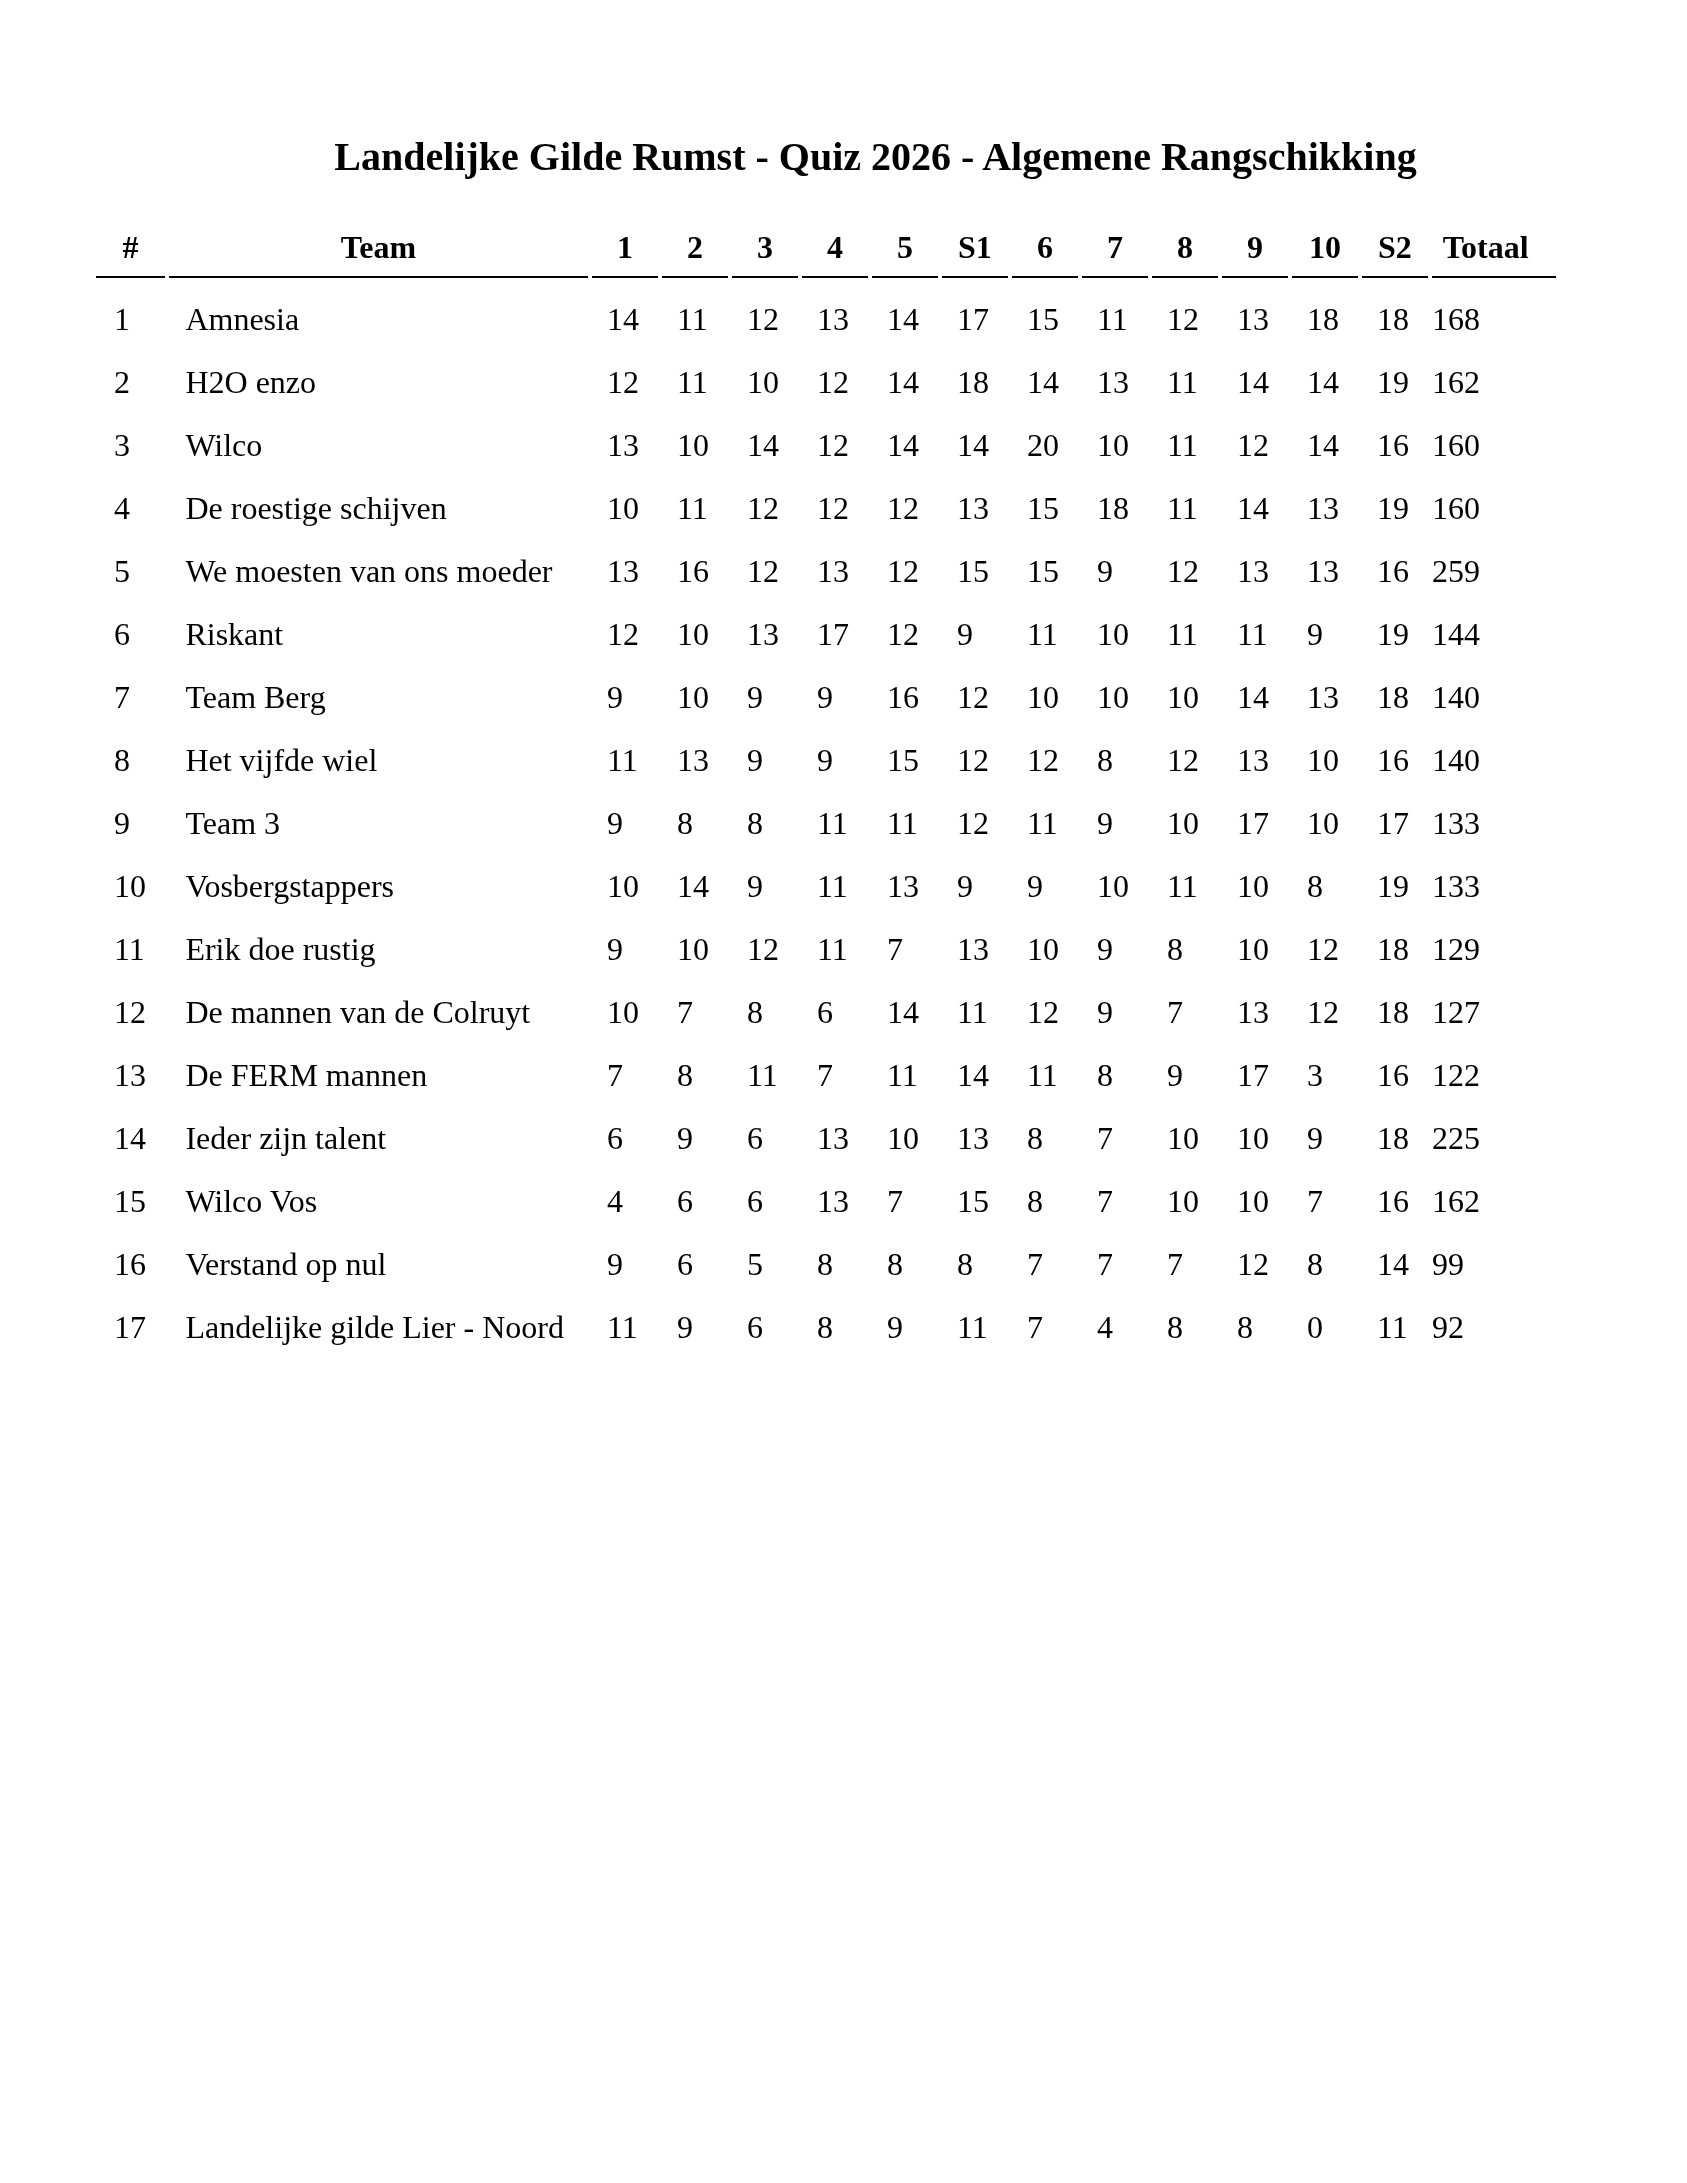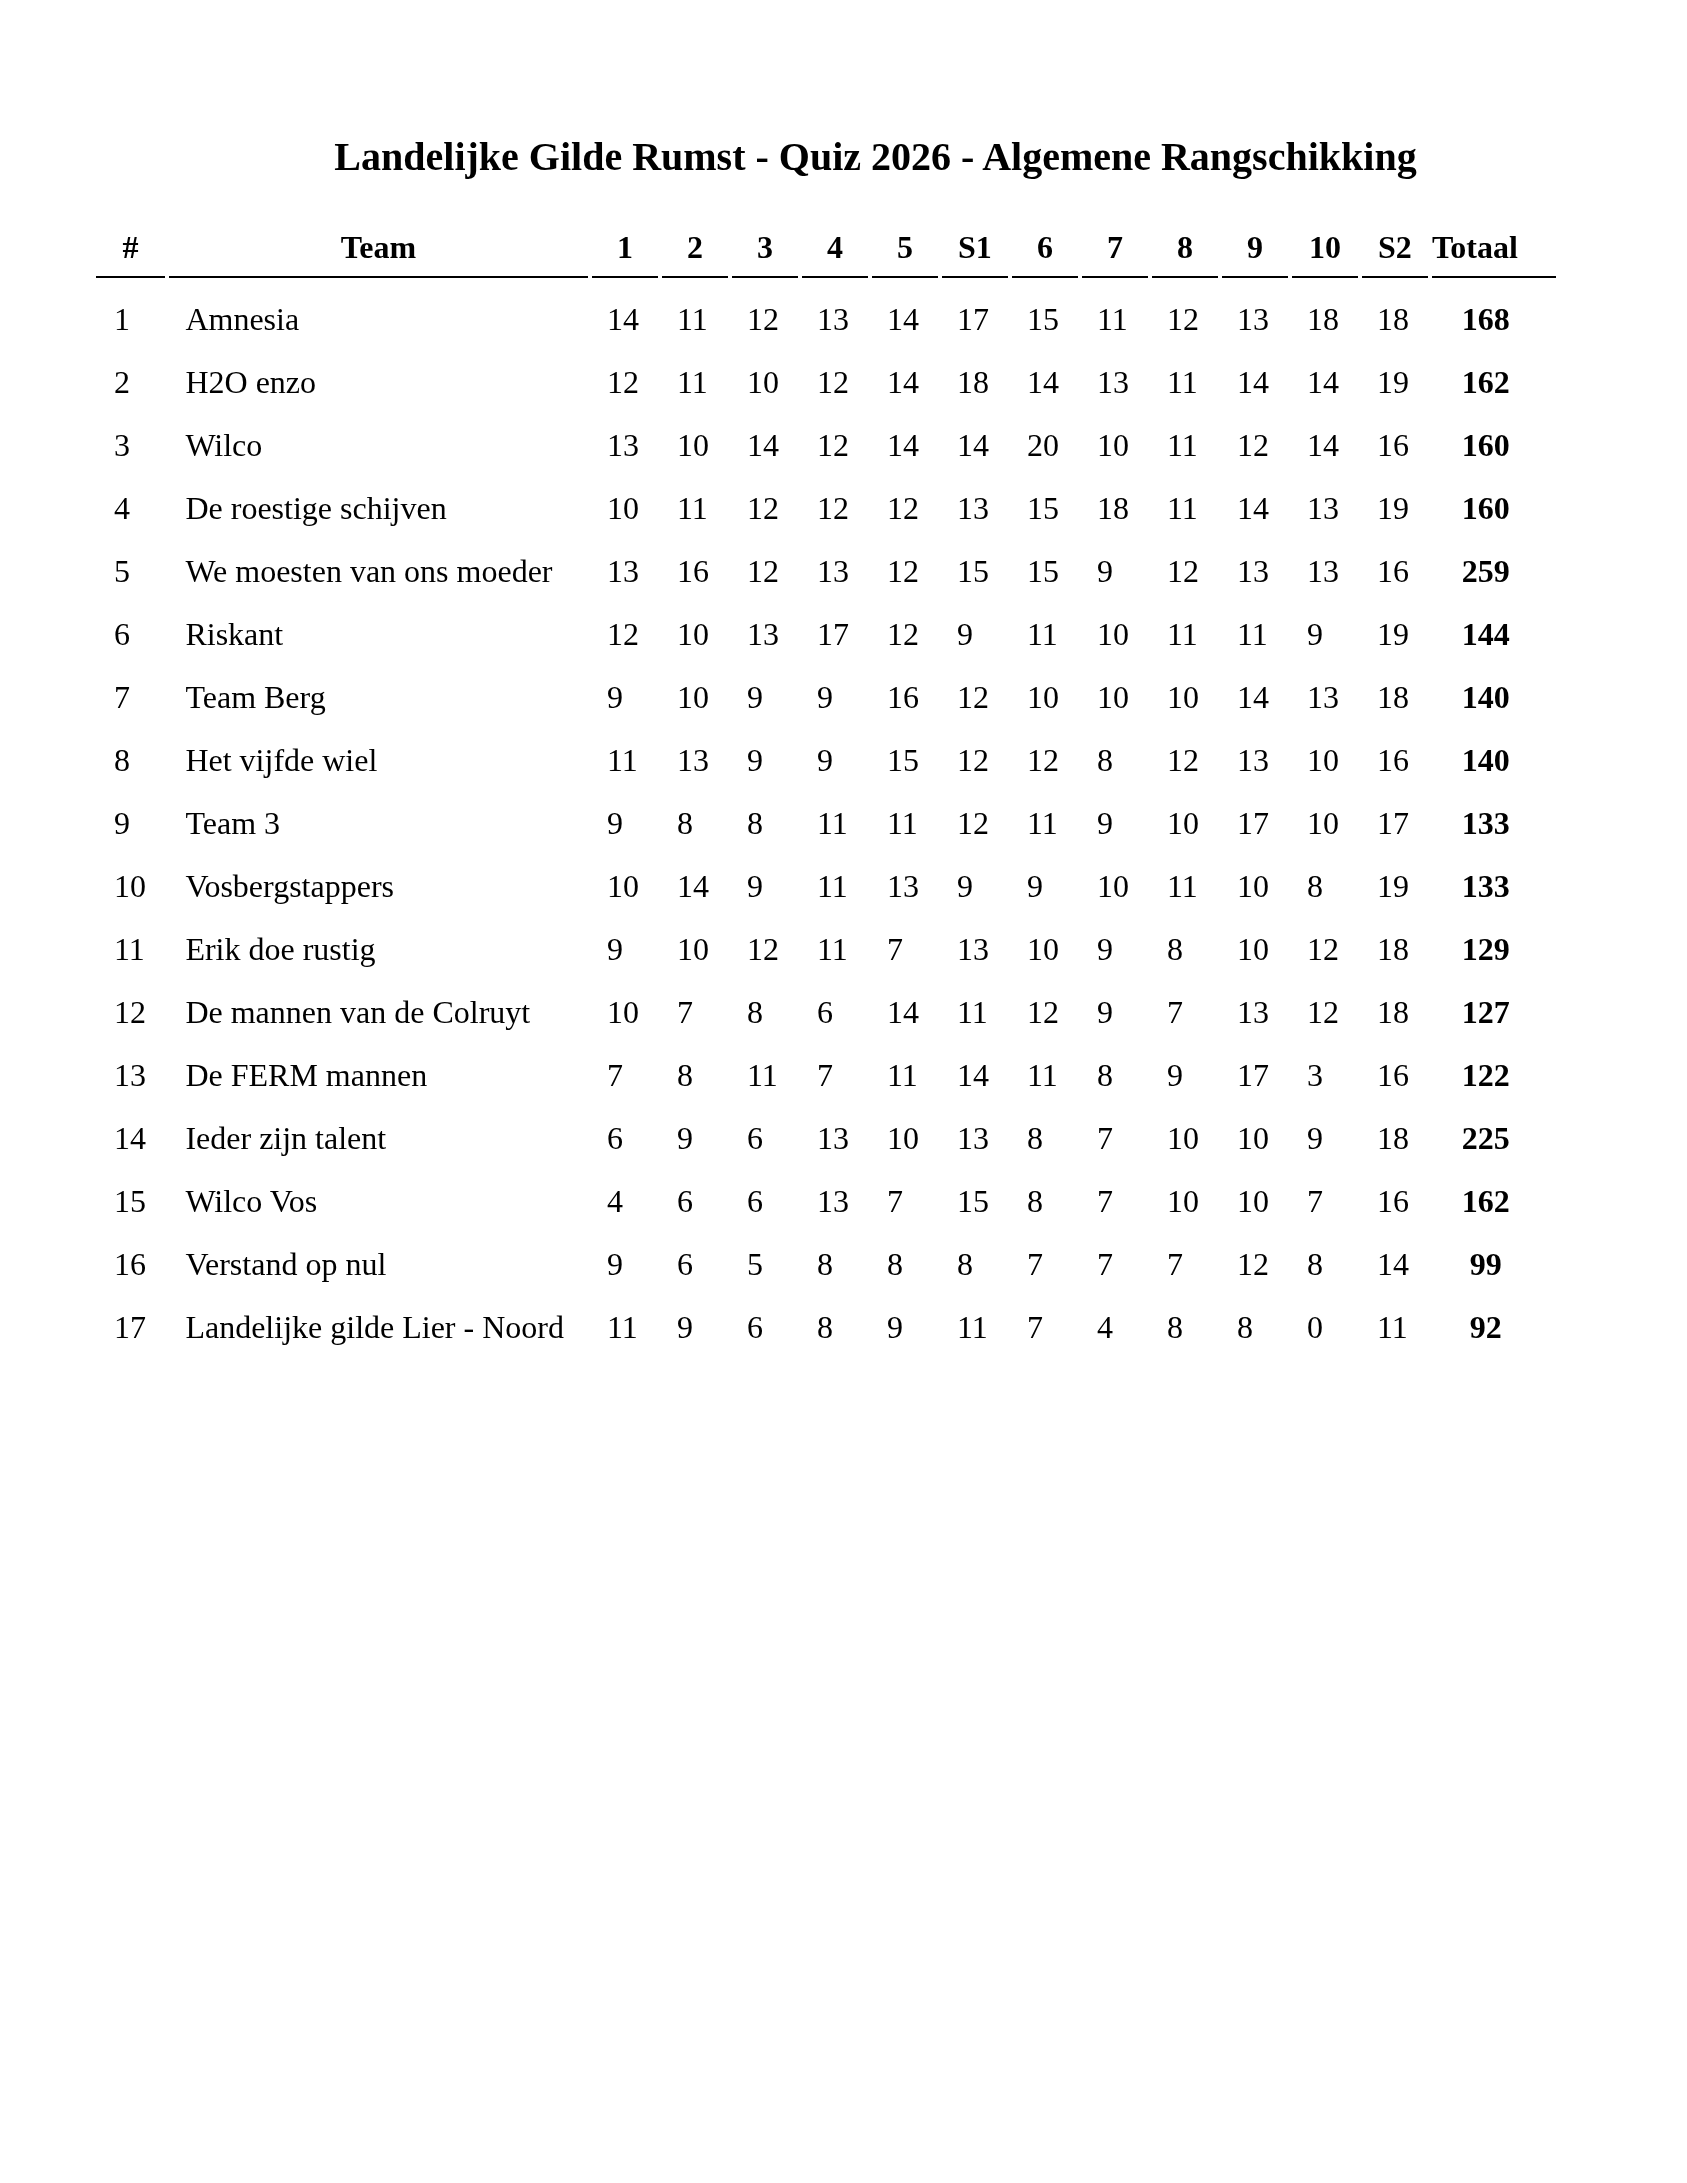--- a/index.html
+++ b/index.html
@@ -26,22 +26,22 @@
     font-size: 32px; height: 63px; padding: 0; vertical-align: middle;
   }
   tbody tr:first-child td { padding-top: 9.6px; height: 63px; }
   .c-rank { width: 69px; }
   .c-team { width: 419px; }
   .c-score { width: 66px; }
   .c-total { width: 124px; }
   td.rank { text-align: left; padding-left: 18px; }
   td.team { text-align: left; padding-left: 16.5px; white-space: nowrap; margin-top: 30px; }
   td.score { text-align: left; padding-left: 15px; }
-  td.total { text-align: center; font-weight: bold; padding-right: 16.5px; }
-  th.total-h { text-align: left; padding-right: 16.5px; }
+  td.total { text-align: left; font-weight: normal; padding-right: 16.5px; }
+  th.total-h { text-align: center; padding-right: 16.5px; }
 </style>
 </head>
 <body>
 
 <div class="title">Landelijke Gilde Rumst - Quiz 2026 - Algemene Rangschikking</div>
 
 <table>
   <colgroup>
     <col class="c-rank">
     <col class="c-team">

